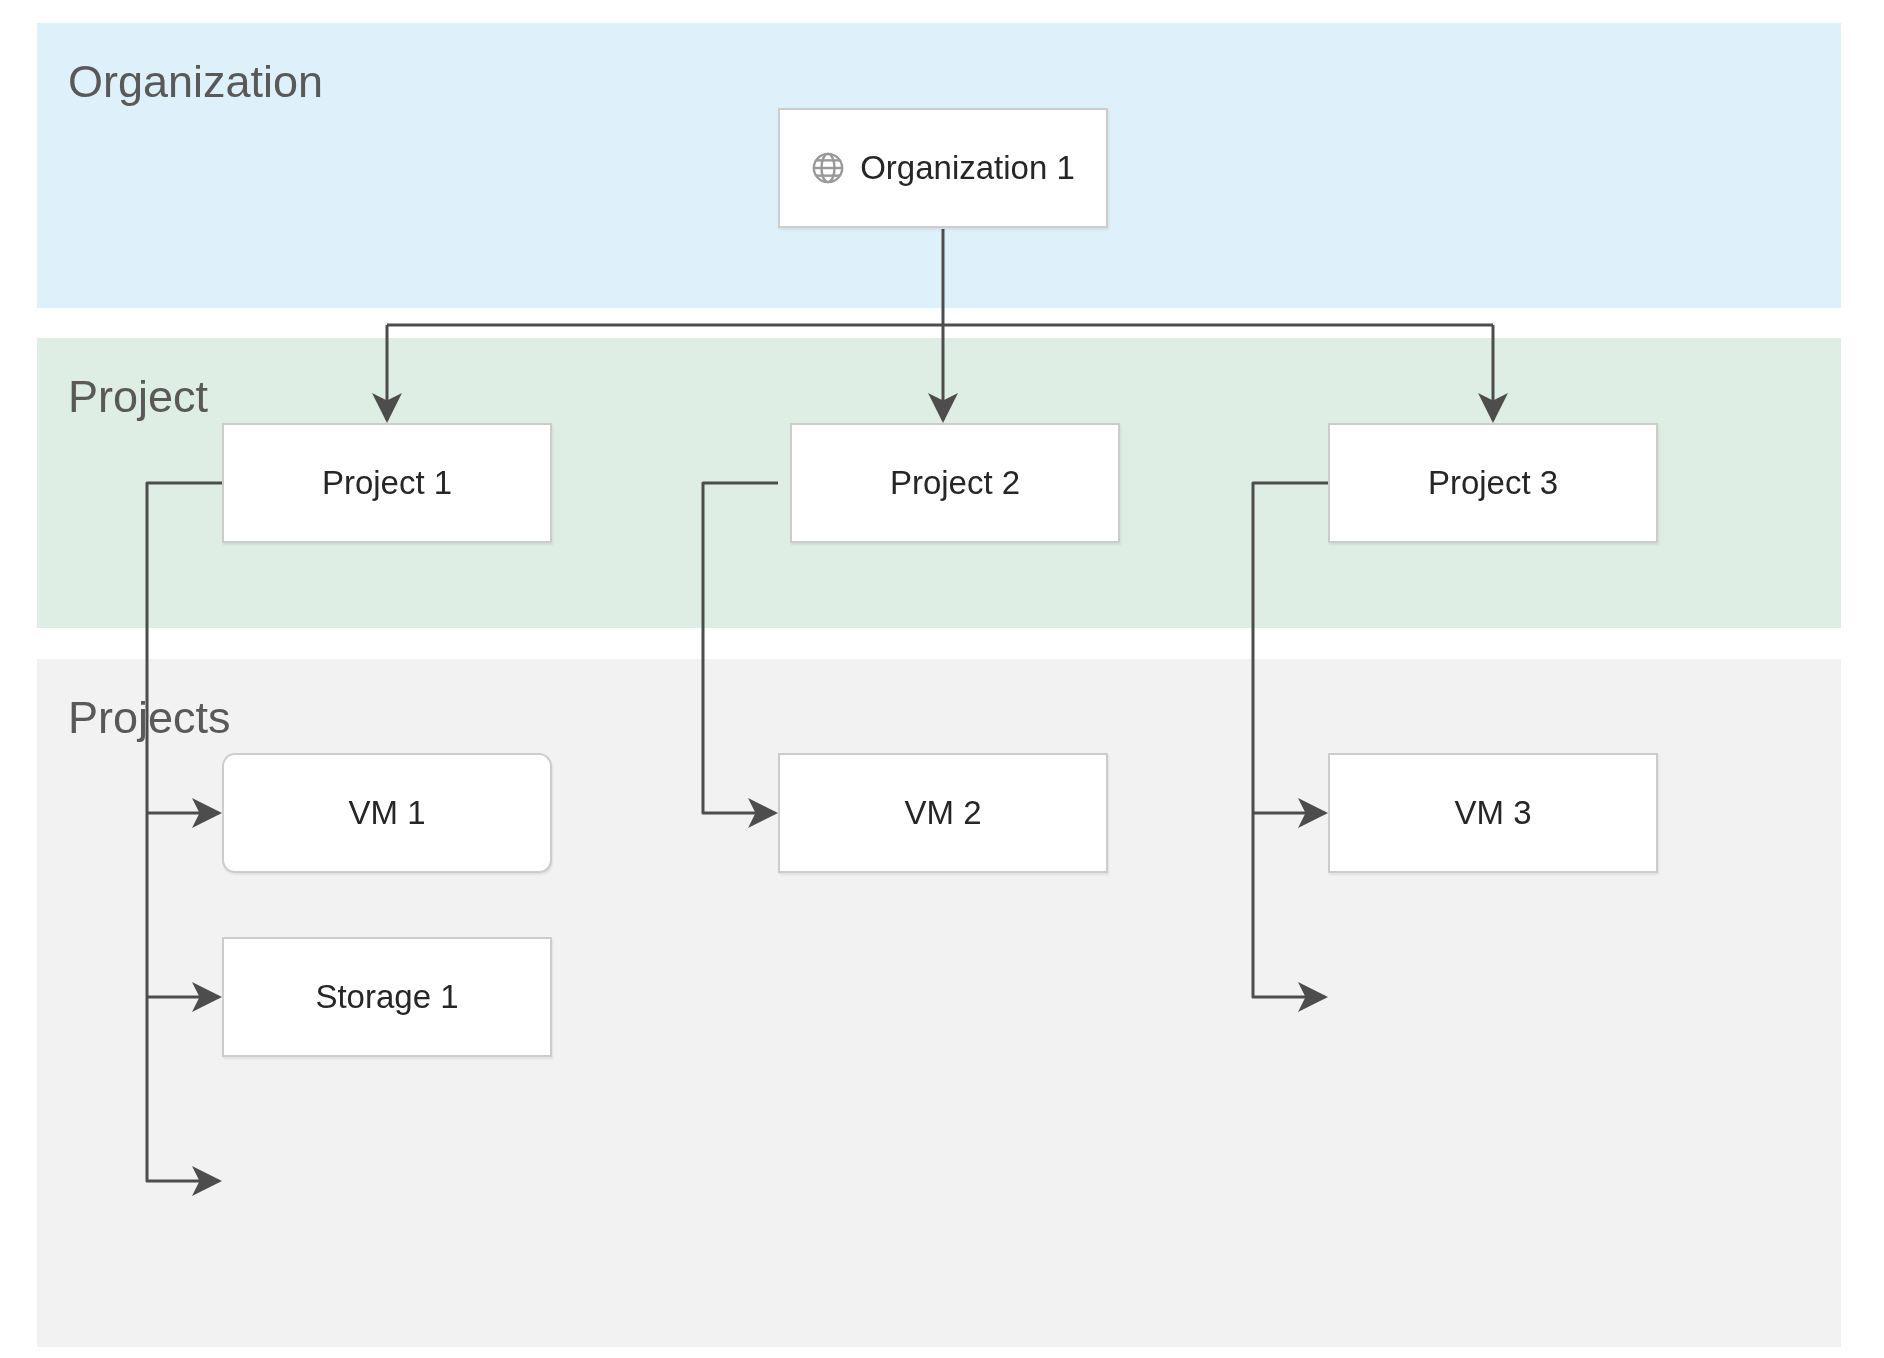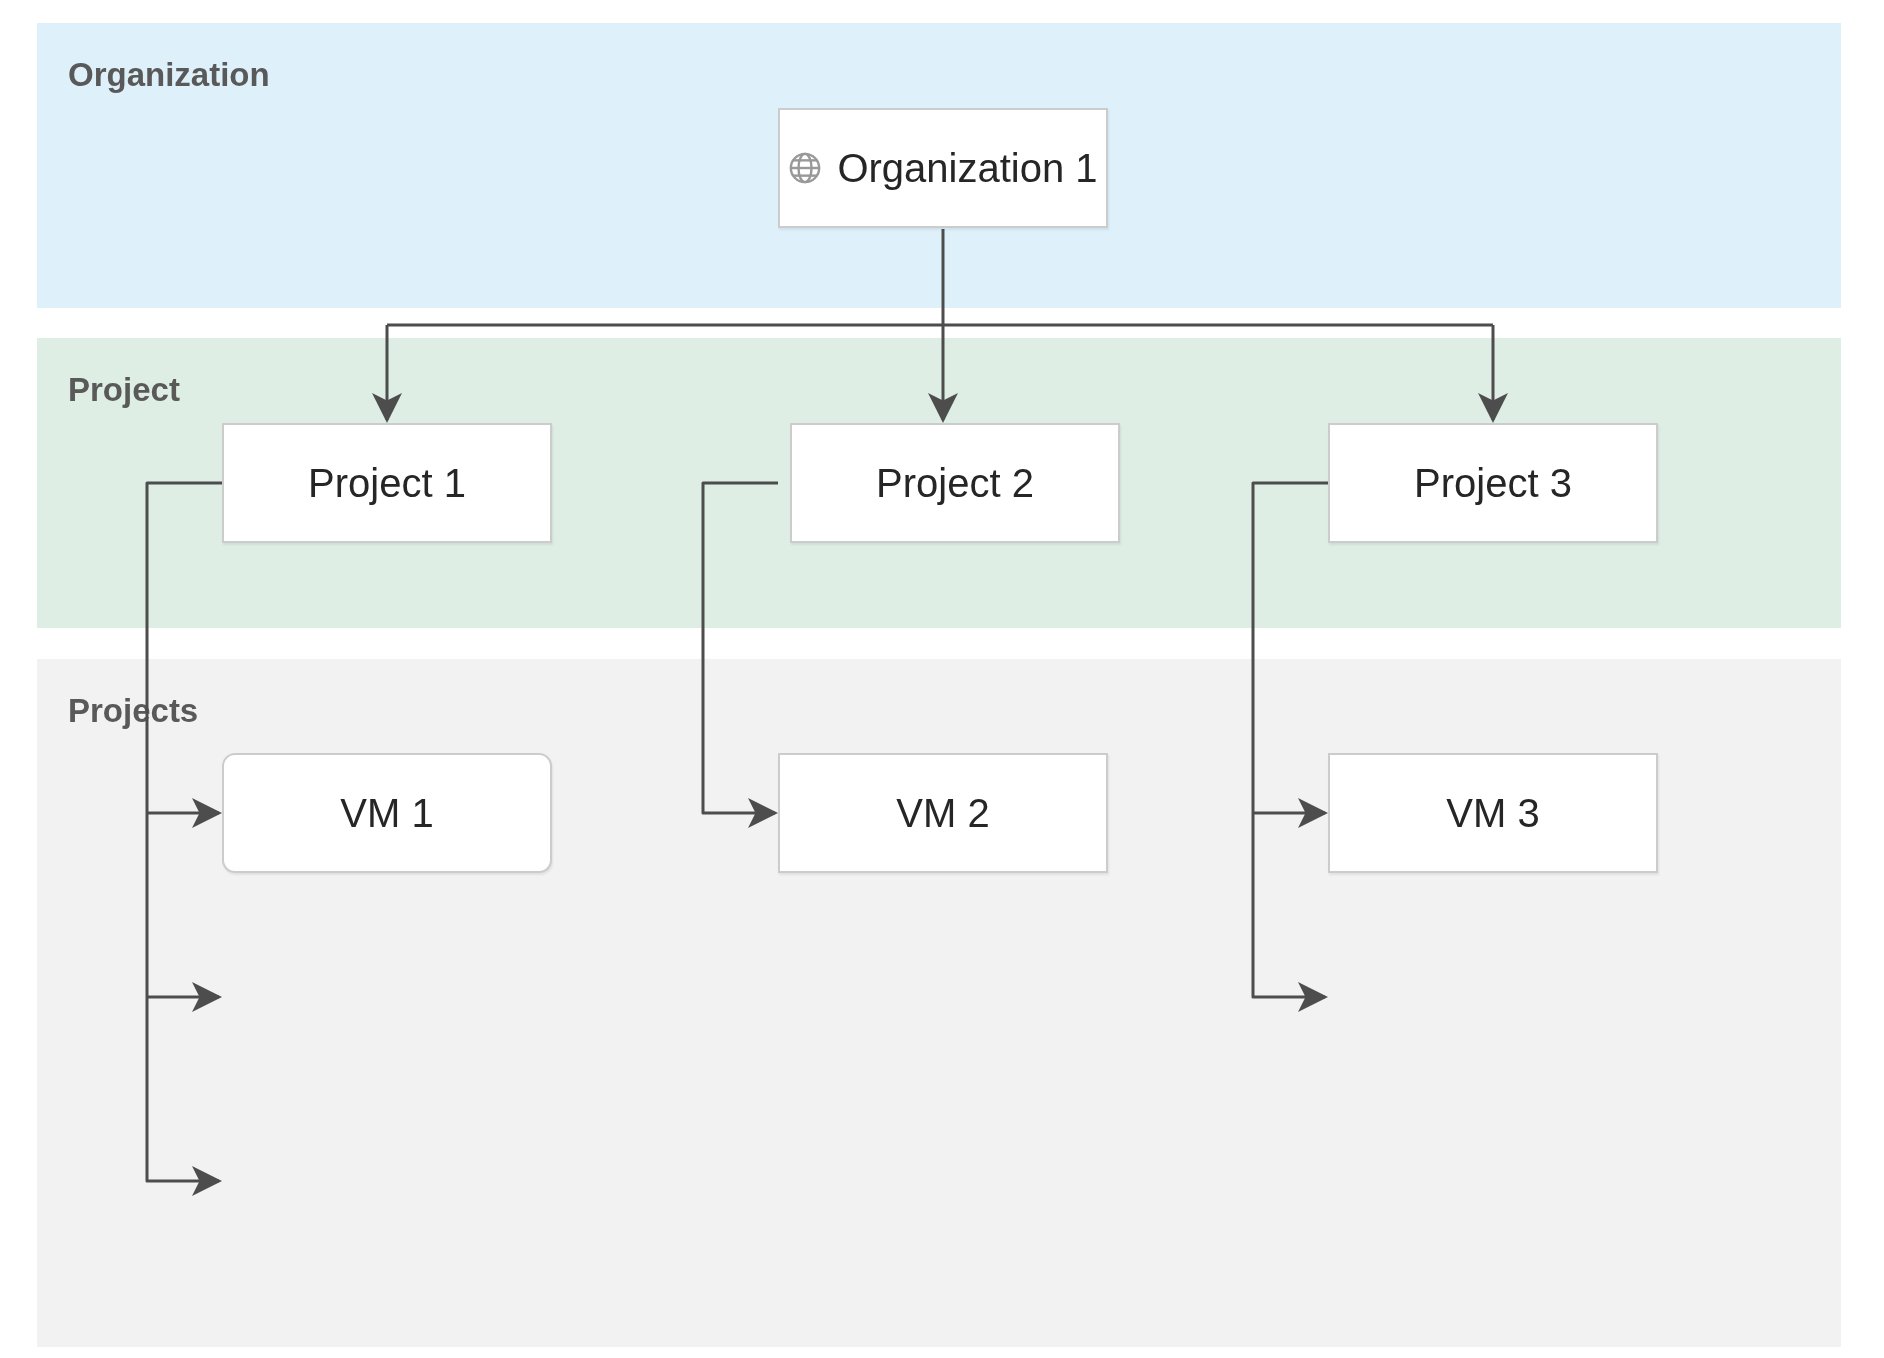--- a/index.html
+++ b/index.html
@@ -33,25 +33,24 @@
   }
   .band-resources {
     top: 659px;
     height: 688px;
     background: var(--band-resources, #f2f2f2);
   }
   .band-label {
     position: absolute;
     left: 31px;
     top: 33px;
-    font-size: 33px;
+    font-size: 45px;
     line-height: 1.15;
     color: var(--band-label-text, #595959);
     white-space: nowrap;
-    font-weight: bold;
   }
   .connectors {
     position: absolute;
     left: 0;
     top: 0;
     width: 1884px;
     height: 1358px;
     pointer-events: none;
   }
   .connectors path.line {
@@ -66,21 +65,21 @@
     height: 120px;
     box-sizing: border-box;
     background: var(--node-fill, #ffffff);
     border: 2px solid var(--node-border, #cccccc);
     box-shadow: 1px 2px 2px rgba(0,0,0,0.07);
     display: flex;
     align-items: center;
     justify-content: center;
   }
   .node-label {
-    font-size: 40px;
+    font-size: 33px;
     line-height: 1.15;
     color: var(--node-label-text, #262626);
     white-space: nowrap;
   }
   .node-icon {
     display: inline-flex;
     margin-right: 15px;
     color: var(--icon-gray, #999999);
   }
   .node-icon svg {
@@ -147,20 +146,23 @@
   <div class="node" style="left:790px; top:423px;">
     <span class="node-label">Project 2</span>
   </div>
   <div class="node" style="left:1328px; top:423px;">
     <span class="node-label">Project 3</span>
   </div>
 
   <div class="node" style="left:222px; top:753px;border-radius:13px;">
     <span class="node-label">VM 1</span>
   </div>
+  <div class="node" style="left:222px; top:937px;">
+    <span class="node-label">Storage 1</span>
+  </div>
 
   <div class="node" style="left:778px; top:753px;">
     <span class="node-label">VM 2</span>
   </div>
 
   <div class="node" style="left:1328px; top:753px;">
     <span class="node-label">VM 3</span>
   </div>
 
 </div>

